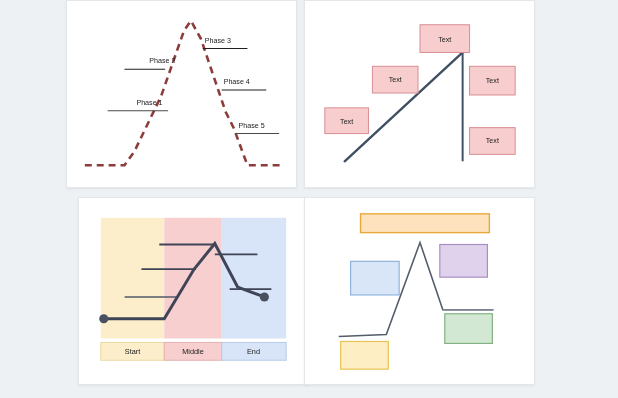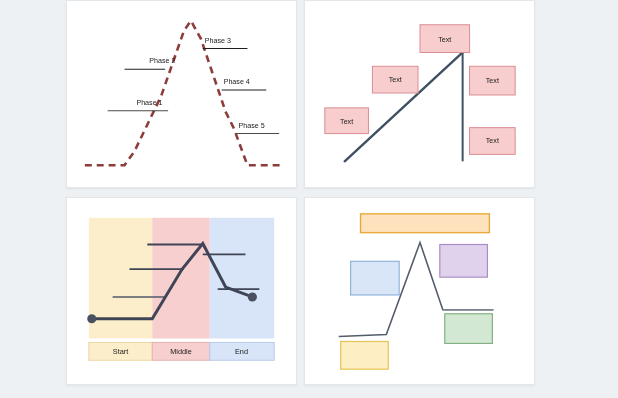--- a/index.html
+++ b/index.html
@@ -17,21 +17,21 @@
     width: 470px; height: 390px;
   }
   .panel {
     position: absolute;
     background: #ffffff;
     border: 1px solid #e3e7ea;
     box-shadow: 0 1px 2px rgba(30,40,60,0.07);
   }
   .panel-tl { left: 0px;   top: 0px;   width: 231px; height: 188px; }
   .panel-tr { left: 238px; top: 0px;   width: 231px; height: 188px; }
-  .panel-bl { left: 0px;   top: 197px; width: 231px; height: 188px; }
+  .panel-bl { left: 12px;   top: 197px; width: 231px; height: 188px; }
   .panel-br { left: 238px; top: 197px; width: 231px; height: 188px; }
   .panel svg { display: block; width: 100%; height: 100%; }
 
   .phase-label {
     font-family: "Liberation Sans", sans-serif;
     font-size: 7.2px;
     fill: #1b1b1b;
   }
   .text-box-label {
     font-family: "Liberation Sans", sans-serif;

